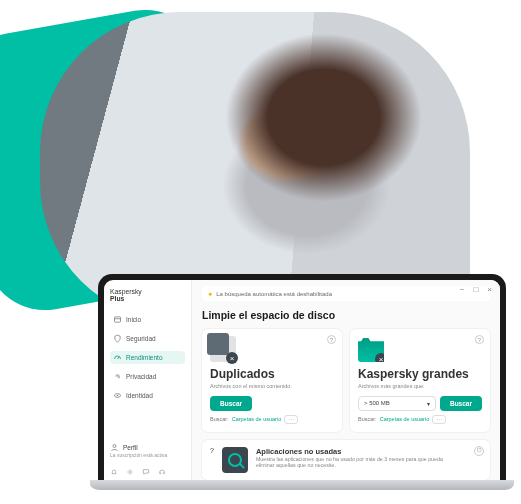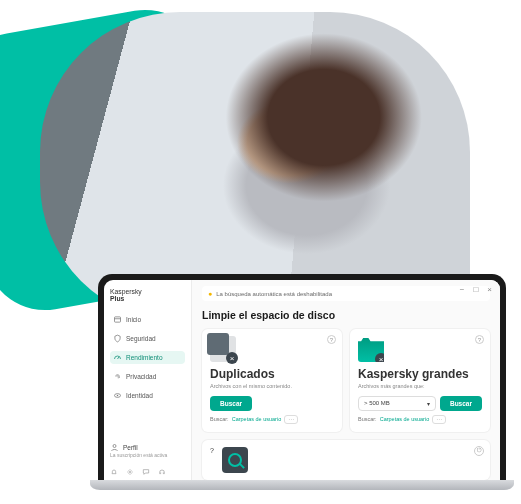--- a/index.html
+++ b/index.html
@@ -352,19 +352,23 @@
               <span class="lk">Carpetas de usuario</span>
               <span class="more">···</span>
             </div>
           </div>
         </div>
 
         <div class="card-wide">
           <span class="help">?</span>
           <span class="toggle">⏻</span>
           <div class="ico-app"></div>
+          <div>
+            <h3>Aplicaciones no usadas</h3>
+            <p>Muestra las aplicaciones que no ha usado por más de 3 meses para que pueda eliminar aquellas que no necesite.</p>
+          </div>
         </div>
       </main>
 
     </div>
   </div>
   <div class="laptop-base"></div>
 </div>
 
 </body></html>

